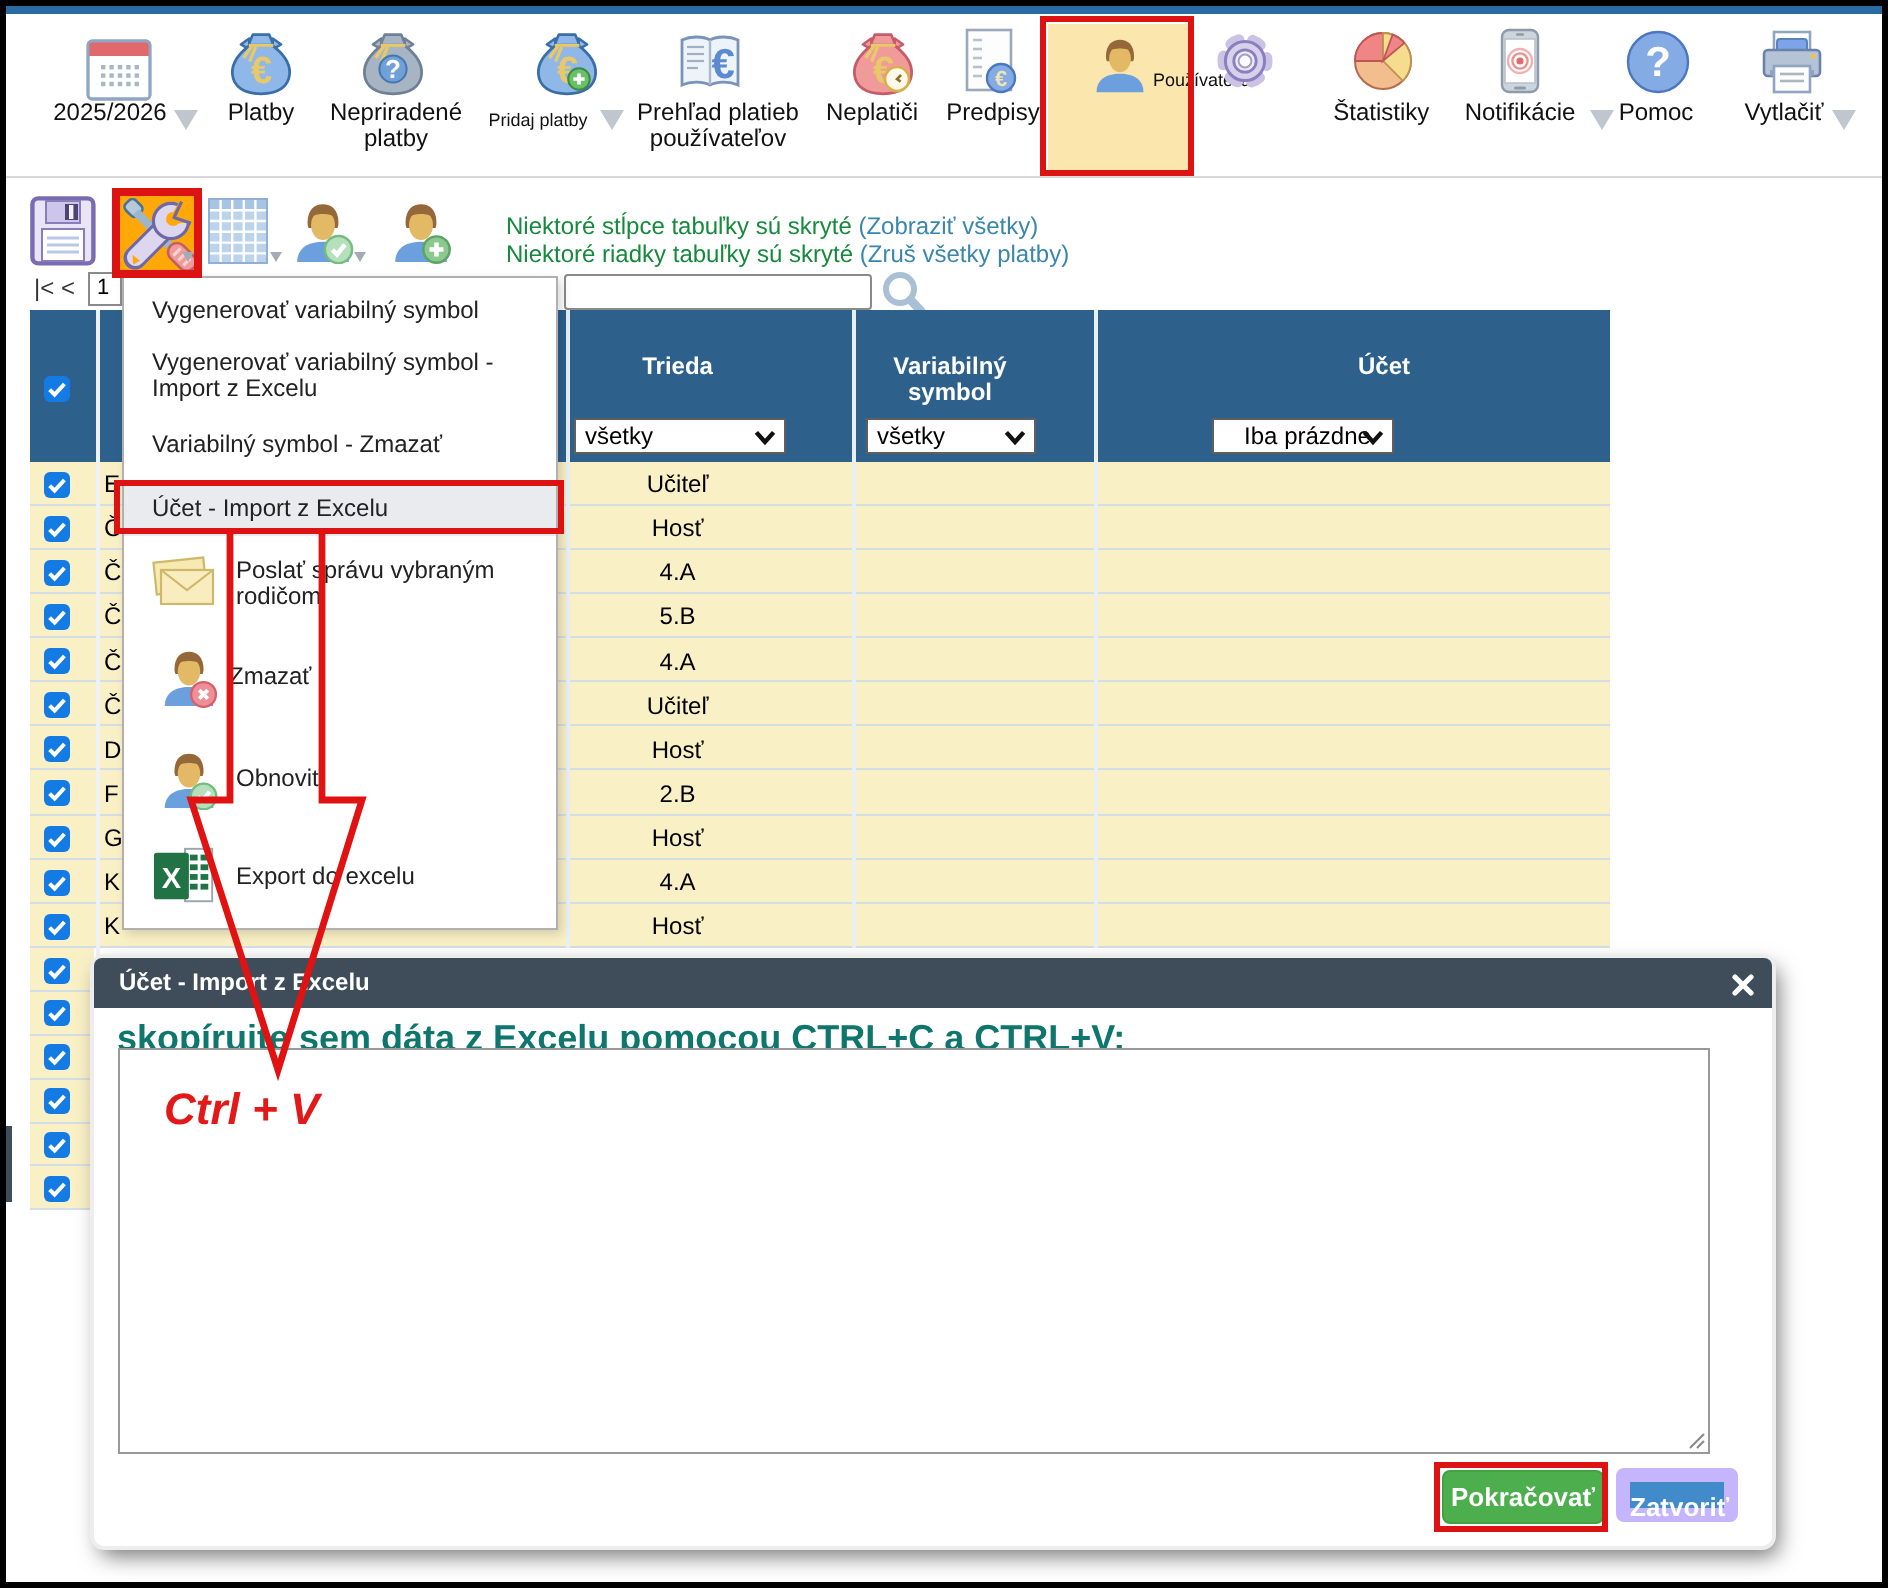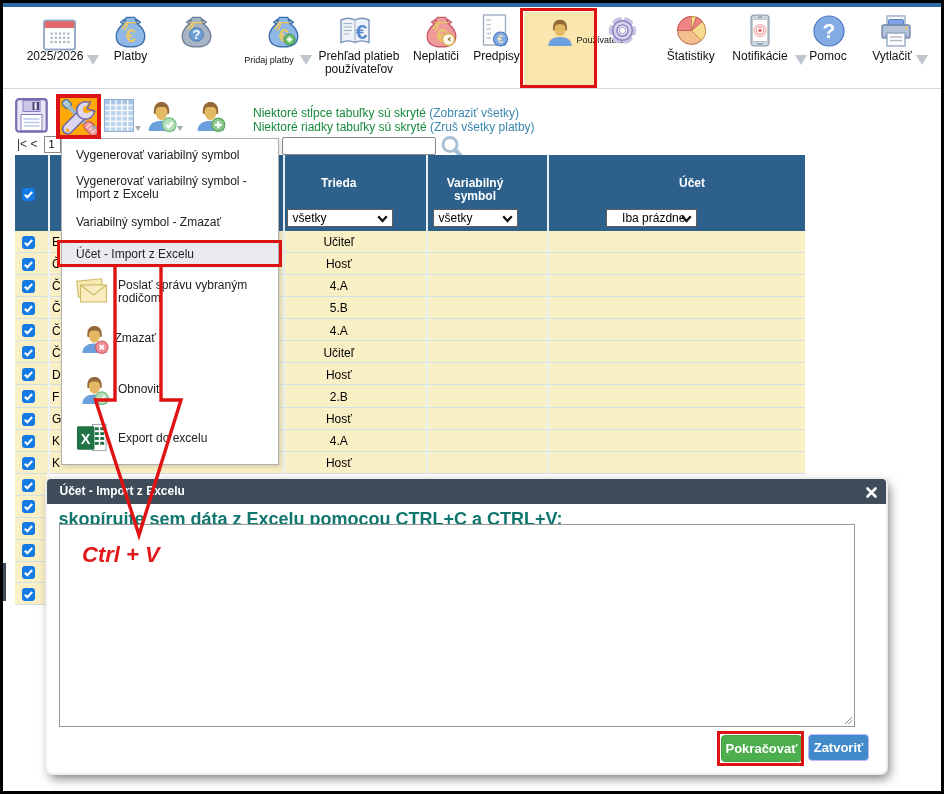--- a/index.html
+++ b/index.html
@@ -28,21 +28,21 @@
 .menu{position:absolute;left:60.5px;top:138px;width:218.5px;height:327px;background:#fff;border:1px solid #b0b0b0;box-sizing:border-box;box-shadow:2px 2px 5px rgba(0,0,0,0.15);font-size:12px;color:#222;z-index:20;}
 .mi{position:absolute;left:14.5px;line-height:13px;}
 .redbox{position:absolute;border:3.5px solid #dd1313;box-sizing:border-box;z-index:60;}
 .dialog{position:absolute;left:46.5px;top:478.5px;width:839px;height:294px;background:#fff;border-radius:5px;box-shadow:0 0 0 2px #ededed,3px 5px 11px rgba(0,0,0,.55);z-index:40;}
 .dlghdr{position:absolute;left:0;top:0;width:100%;height:25.5px;background:#3e4d59;border-radius:4px 4px 0 0;color:#fff;font-weight:bold;font-size:12px;line-height:25px;padding-left:13px;box-sizing:border-box;}
 .dlglabel{position:absolute;left:12px;top:30.5px;font-size:18px;color:#0f766e;font-weight:bold;}
 .dlgta{position:absolute;left:12px;top:45.5px;width:796.5px;height:203px;border:1px solid #999;background:#fff;box-sizing:border-box;}
 .ctrlv{position:absolute;left:82px;top:541.5px;font-size:22px;font-weight:bold;font-style:italic;color:#e31919;z-index:70;}
 .btn{position:absolute;border-radius:4px;color:#fff;font-size:13px;font-weight:bold;text-align:center;}
 .btn-green{left:674.5px;top:256px;width:81px;height:27.5px;background:#4cae4c;border:1px solid #43a143;line-height:26px;box-sizing:border-box;}
-.btn-blue{left:761.5px;top:255.5px;width:61px;height:27px;background:#428bca;border:1px solid #c4b5fd;line-height:25px;box-sizing:border-box;}
+.btn-blue{left:761.5px;top:255.5px;width:61px;height:27px;background:#428bca;border:7px solid #c4b5fd;line-height:25px;box-sizing:border-box;}
 .darkstrip{position:absolute;left:1.5px;top:563px;width:4px;height:38px;background:#3e4d59;}
 </style>
 </head>
 <body>
 <div class="page">
 <div class="bluebar"></div>
 <div class="frame"></div>
 <div class="abs" style="left:43.0px;top:18.5px;"><svg width="33" height="32" viewBox="0 0 33 32">
 <rect x="1" y="1.5" width="31" height="29" rx="2" fill="#fdfefe" stroke="#8fa6c0" stroke-width="1.4"></rect>
 <path d="M1 3.5 a2 2 0 0 1 2-2 L30 1.5 a2 2 0 0 1 2 2 L32 9 L1 9 Z" fill="#e2696b"></path>
@@ -80,20 +80,21 @@
 <div class="abs" style="left:180.0px;top:16px;"><svg width="33" height="33" viewBox="0 0 33 33">
 <path d="M12.4 1.3 L20.6 1.3 L22.8 6.6 L10.2 6.6 Z" fill="#a7b4c4" stroke="#6f8096" stroke-width="1.3" stroke-linejoin="round"></path>
 <path d="M10.6 3.2 L6.4 6.2 L10.6 8.6 Z" fill="#a7b4c4" stroke="#6f8096" stroke-width="1.2" stroke-linejoin="round"></path>
 <path d="M22.4 3.2 L26.6 6.2 L22.4 8.6 Z" fill="#a7b4c4" stroke="#6f8096" stroke-width="1.2" stroke-linejoin="round"></path>
 <path d="M11 6.6 C5.4 10.8, 1.8 16, 2.2 21 C2.7 27.3, 8 30.9, 16.5 30.9 C25 30.9, 30.3 27.3, 30.8 21 C31.2 16, 27.6 10.8, 22 6.6 Z" fill="#a7b4c4" stroke="#6f8096" stroke-width="1.4"></path>
 <path d="M10.4 6.7 L22.7 6.7" stroke="#e8c96a" stroke-width="1.5"></path>
 <path d="M11.8 7.2 L7.8 13 M13.8 7.4 L10.8 14.8" stroke="#e8c96a" stroke-width="1.7" fill="none"></path>
 <circle cx="16.5" cy="18.5" r="6.8" fill="#6fa0d8" stroke="#4577ae" stroke-width="1"></circle>
 <text x="16.5" y="23" font-size="13" font-weight="bold" fill="#fff" text-anchor="middle" font-family="Liberation Sans">?</text>
       </svg></div>
+<div class="lab" style="left:98.0px;top:49.5px;width:200px;">Nepriradené<br>platby</div>
 <div class="abs" style="left:267.0px;top:16px;"><svg width="33" height="33" viewBox="0 0 33 33">
 <path d="M12.4 1.3 L20.6 1.3 L22.8 6.6 L10.2 6.6 Z" fill="#8fb7e8" stroke="#3a6ea8" stroke-width="1.3" stroke-linejoin="round"></path>
 <path d="M10.6 3.2 L6.4 6.2 L10.6 8.6 Z" fill="#8fb7e8" stroke="#3a6ea8" stroke-width="1.2" stroke-linejoin="round"></path>
 <path d="M22.4 3.2 L26.6 6.2 L22.4 8.6 Z" fill="#8fb7e8" stroke="#3a6ea8" stroke-width="1.2" stroke-linejoin="round"></path>
 <path d="M11 6.6 C5.4 10.8, 1.8 16, 2.2 21 C2.7 27.3, 8 30.9, 16.5 30.9 C25 30.9, 30.3 27.3, 30.8 21 C31.2 16, 27.6 10.8, 22 6.6 Z" fill="#8fb7e8" stroke="#3a6ea8" stroke-width="1.4"></path>
 <path d="M10.4 6.7 L22.7 6.7" stroke="#e8c96a" stroke-width="1.5"></path>
 <path d="M11.8 7.2 L7.8 13 M13.8 7.4 L10.8 14.8" stroke="#e8c96a" stroke-width="1.7" fill="none"></path>
 <text x="16.8" y="25.5" font-size="19" font-weight="bold" fill="#e8c96a" text-anchor="middle" font-family="Liberation Sans">€</text>
         <circle cx="22.5" cy="23.5" r="5.4" fill="#6abf69" stroke="#3d8b40" stroke-width="1"></circle>
 <path d="M22.5 20.7 L22.5 26.3 M19.7 23.5 L25.3 23.5" stroke="#fff" stroke-width="1.8"></path>

